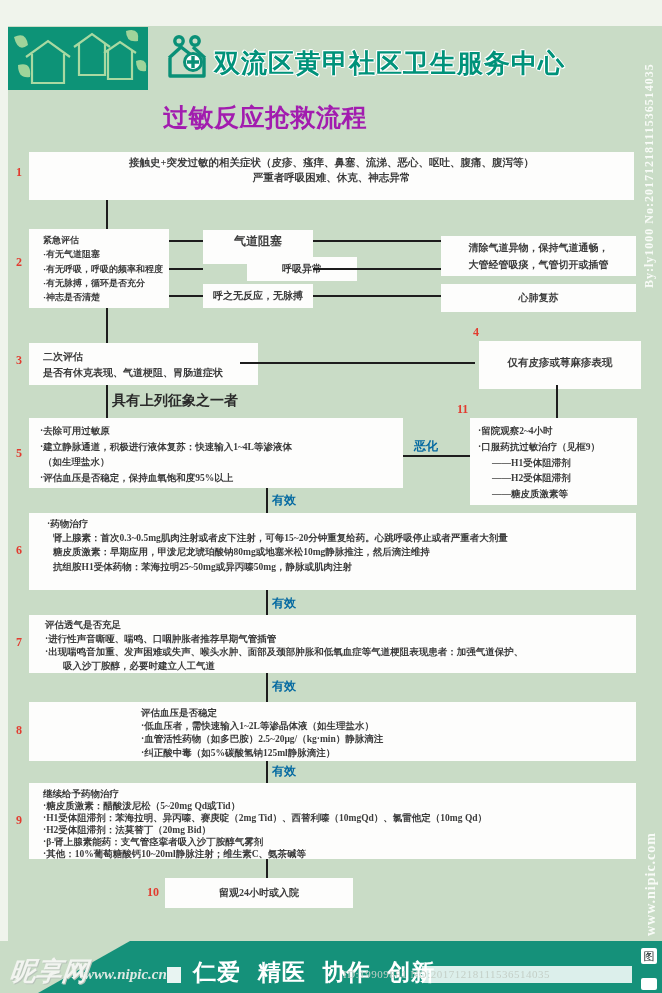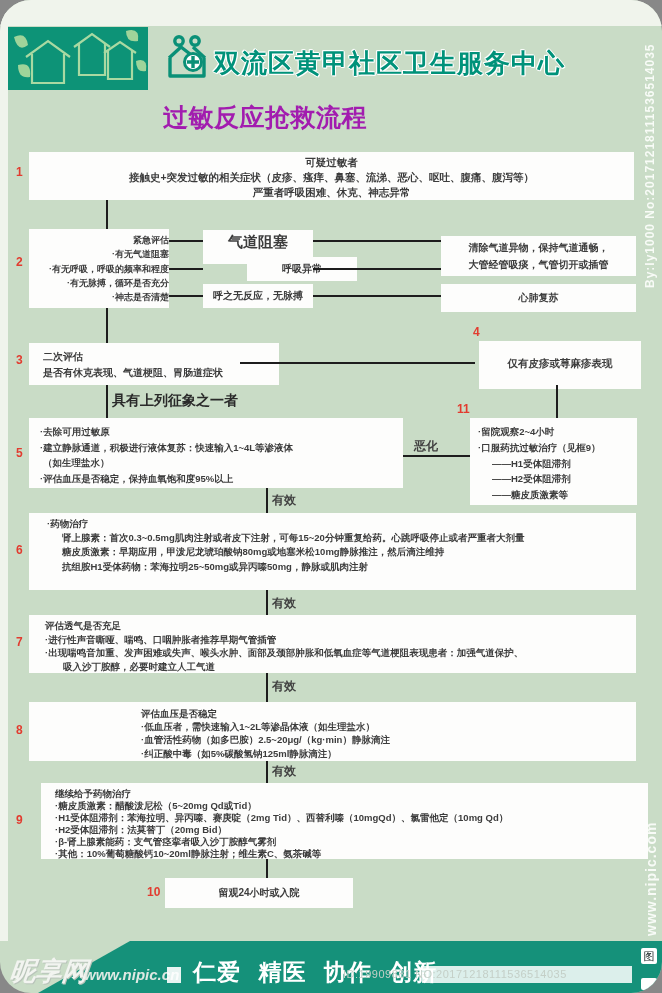--- a/index.html
+++ b/index.html
@@ -1,21 +1,20 @@
 <!DOCTYPE html>
 <html><head>
 <meta charset="utf-8">
 <style>
   html,body{margin:0;padding:0;background:#888;}
   #poster{
     position:relative;width:662px;height:993px;margin:0 auto;
     background:#c9dcc6;overflow:hidden;
-    font-family:Liberation Sans, sans-serif;
+    font-family:Liberation Serif, serif;
     color:#3a3a3a;
-    border-radius:31px;
   }
   .strip-top{position:absolute;left:0;top:0;width:662px;height:26px;background:#f0f4ec;}
   .strip-left{position:absolute;left:0;top:0;width:8px;height:941px;background:#f0f4ec;}
 
   
   .logo-strip{position:absolute;left:8px;top:27px;width:140px;height:63px;background:#0d9377;overflow:visible;}
   .org-logo{position:absolute;left:166px;top:34px;width:42px;height:46px;}
   .org-name{
     position:absolute;left:214px;top:46px;width:430px;
     font-size:26px;font-weight:700;color:#00927a;letter-spacing:1px;white-space:nowrap;
@@ -25,40 +24,40 @@
     position:absolute;left:163px;top:101px;width:340px;
     font-size:25px;font-weight:900;color:#a21caf;letter-spacing:0.5px;white-space:nowrap;
   }
 
   
   .fbox{position:absolute;background:#fdfdfc;font-weight:600;color:#3c3c3c;}
   .ln{white-space:nowrap;}
   .num{position:absolute;font-size:12px;font-weight:700;color:#e23b2f;}
   .hline{position:absolute;height:2px;background:#1d1d1d;}
   .vline{position:absolute;width:2px;background:#1d1d1d;}
-  .clabel{position:absolute;font-size:12px;font-weight:700;color:#404040;white-space:nowrap;}
+  .clabel{position:absolute;font-size:12px;font-weight:700;color:#0369a1;white-space:nowrap;}
 
   #b1{left:29px;top:152px;width:605px;height:48px;font-size:10.5px;line-height:15px;text-align:center;padding-top:3px;box-sizing:border-box;}
-  #b2{left:29px;top:229px;width:140px;height:79px;font-size:9px;line-height:14.3px;padding:4px 0 0 14px;box-sizing:border-box;text-align:right;}
-  #m1{left:203px;top:230px;width:110px;height:34px;font-size:15px;line-height:23px;text-align:center;}
+  #b2{left:29px;top:229px;width:140px;height:79px;font-size:9px;line-height:14.3px;padding:4px 0 0 14px;box-sizing:border-box;}
+  #m1{left:203px;top:230px;width:110px;height:34px;font-size:12px;line-height:23px;text-align:center;}
   #m2{left:203px;top:257px;width:110px;height:24px;font-size:10px;line-height:24px;text-align:center;margin-left:44px;}
   #m3{left:203px;top:284px;width:110px;height:24px;font-size:10px;line-height:24px;text-align:center;}
   #r1{left:441px;top:236px;width:195px;height:40px;font-size:10px;line-height:17px;text-align:center;padding-top:3px;box-sizing:border-box;}
   #r2{left:441px;top:284px;width:195px;height:28px;font-size:10px;line-height:28px;text-align:center;}
-  #b3{left:29px;top:343px;width:250px;height:42px;font-size:10px;line-height:16px;padding:6px 0 0 14px;box-sizing:border-box;}
+  #b3{left:29px;top:343px;width:229px;height:42px;font-size:10px;line-height:16px;padding:6px 0 0 14px;box-sizing:border-box;}
   #b4{left:479px;top:341px;width:162px;height:48px;font-size:10.5px;line-height:44px;text-align:center;}
   #b5{left:29px;top:418px;width:374px;height:70px;font-size:9.5px;line-height:15.5px;padding:6px 0 0 11px;box-sizing:border-box;}
   #b11{left:470px;top:418px;width:167px;height:87px;font-size:9.5px;line-height:15.8px;padding:6px 0 0 8px;box-sizing:border-box;}
   #b11 .dash{margin-left:14px;}
   #b6{left:29px;top:513px;width:607px;height:77px;font-size:9.5px;line-height:14.2px;padding:4px 0 0 18px;box-sizing:border-box;}
-  #b6 .sub{margin-left:15px;}
+  #b6 .sub{margin-left:6px;}
   #b7{left:29px;top:615px;width:607px;height:58px;font-size:9.5px;line-height:13.5px;padding:4px 0 0 16px;box-sizing:border-box;}
   #b7 .sub{margin-left:18px;}
   #b8{left:29px;top:702px;width:607px;height:59px;font-size:9.5px;line-height:13.2px;padding:5px 0 0 112px;box-sizing:border-box;}
-  #b9{left:29px;top:783px;width:607px;height:76px;font-size:9.5px;line-height:12px;padding:5px 16px 0 14px;box-sizing:border-box;margin-left:12px;}
+  #b9{left:29px;top:783px;width:607px;height:76px;font-size:9.5px;line-height:12px;padding:5px 16px 0 14px;box-sizing:border-box;}
   #b10{left:165px;top:878px;width:188px;height:30px;font-size:10px;line-height:30px;text-align:center;}
 
   .criteria{position:absolute;left:112px;top:392px;font-size:14px;font-weight:700;color:#2a2a2a;white-space:nowrap;}
 
   
   .band{position:absolute;left:0;top:941px;width:662px;height:52px;background:#15917a;
         clip-path:polygon(130px 0,662px 0,662px 52px,38px 52px);}
   .slogan{position:absolute;left:193px;top:957px;font-size:23px;font-weight:700;color:#ffffff;
           letter-spacing:1px;word-spacing:10px;white-space:nowrap;}
 
@@ -121,21 +120,20 @@
   <div class="num" style="left:473px;top:325px;">4</div>
   <div class="num" style="left:16px;top:446px;">5</div>
   <div class="num" style="left:457px;top:402px;">11</div>
   <div class="num" style="left:16px;top:543px;">6</div>
   <div class="num" style="left:16px;top:635px;">7</div>
   <div class="num" style="left:16px;top:723px;">8</div>
   <div class="num" style="left:16px;top:813px;">9</div>
   <div class="num" style="left:147px;top:885px;">10</div>
 
   <div id="b1" class="fbox">
-    <div class="ln">可疑过敏者</div>
     <div class="ln">接触史+突发过敏的相关症状（皮疹、瘙痒、鼻塞、流涕、恶心、呕吐、腹痛、腹泻等）</div>
     <div class="ln">严重者呼吸困难、休克、神志异常</div>
   </div>
 
   <div id="b2" class="fbox">
     <div class="ln">紧急评估</div>
     <div class="ln">·有无气道阻塞</div>
     <div class="ln">·有无呼吸，呼吸的频率和程度</div>
     <div class="ln">·有无脉搏，循环是否充分</div>
     <div class="ln">·神志是否清楚</div>

